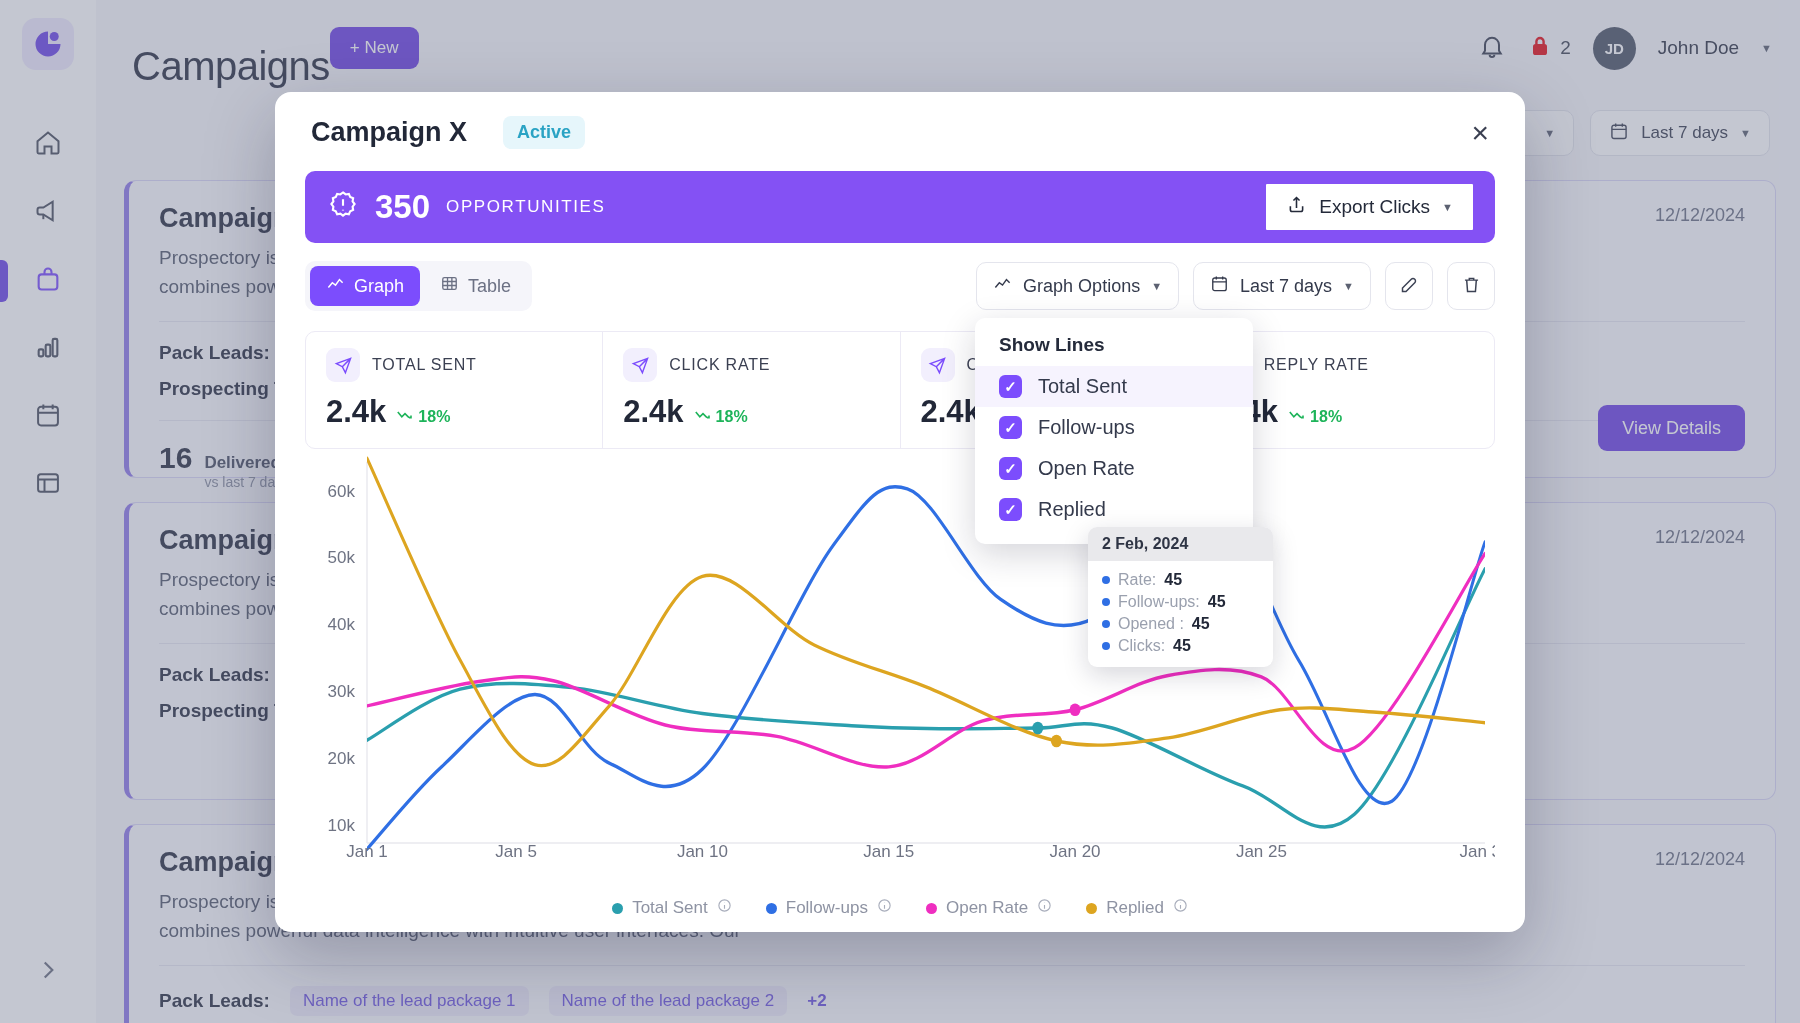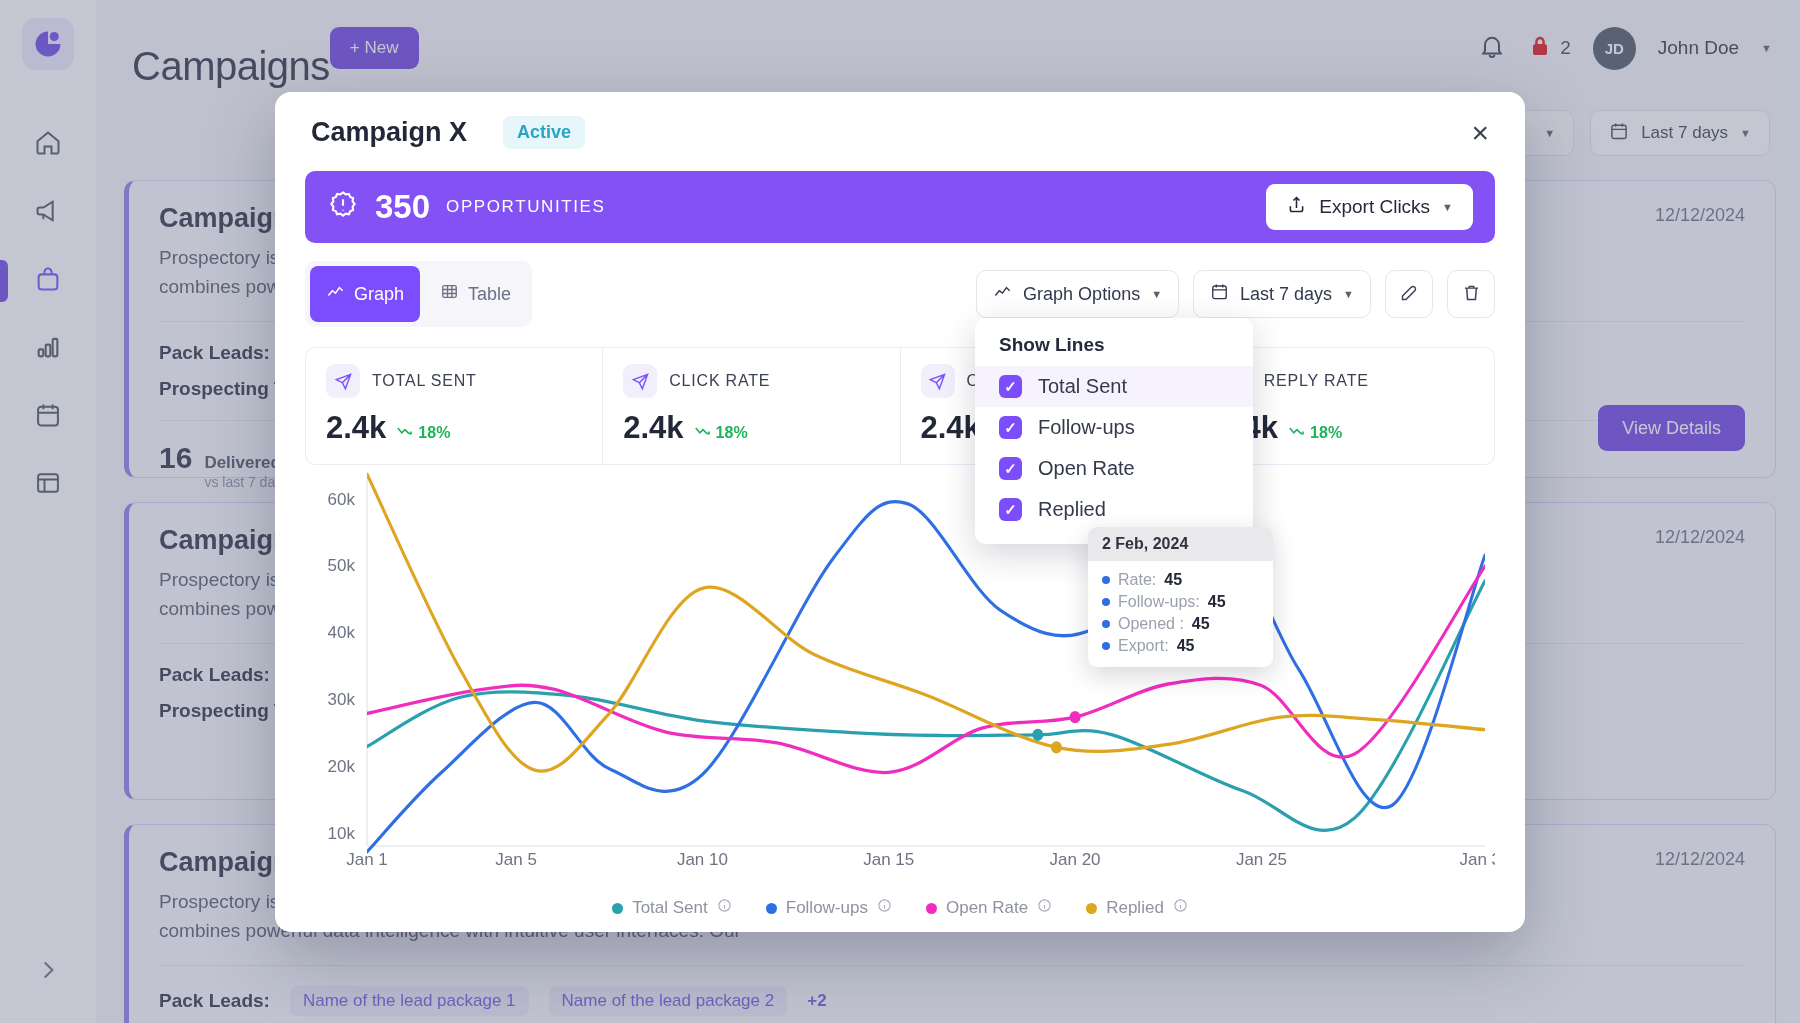--- a/index.html
+++ b/index.html
@@ -124,31 +124,31 @@
     font-size: 30px; color: #3a3f51; line-height: 1; font-family: inherit;
   }
 
   .opp-banner {
     margin: 12px 30px 0; background: #8451f4; border-radius: 10px;
     height: 72px; display: flex; align-items: center; padding: 0 22px; gap: 16px;
   }
   .opp-num { font-size: 33px; font-weight: 700; color: #fff; }
   .opp-label { font-size: 17px; color: #fff; letter-spacing: 1.6px; font-weight: 500; }
   .export-btn {
-    margin-left: auto; background: #fff; border: none; border-radius: 9px;
+    margin-left: auto; background: #fff; border: none; border-radius: 1px;
     height: 46px; padding: 0 20px; display: flex; align-items: center; gap: 12px;
     font-size: 19px; color: #242a3a; font-family: inherit;
   }
 
   .toolbar { display: flex; align-items: center; padding: 18px 30px 6px; gap: 14px; }
   .seg {
     background: #f5f5fa; border-radius: 10px; padding: 5px; display: flex; gap: 4px;
   }
   .seg-btn {
-    border: none; background: none; border-radius: 8px; height: 56px;
+    border: none; background: none; border-radius: 8px; height: 40px;
     padding: 0 16px; display: flex; align-items: center; gap: 9px;
     font-size: 18px; color: #6c7184; font-family: inherit; cursor: pointer;
   }
   .seg-btn.on { background: #7c4dfd; color: #fff; }
   .tb-btn {
     background: #fff; border: 1px solid #e4e5ed; border-radius: 10px;
     height: 48px; padding: 0 16px; display: flex; align-items: center; gap: 11px;
     font-size: 18px; color: #343a4c; font-family: inherit; cursor: pointer;
   }
   .tb-icon-btn {
@@ -660,17 +660,17 @@
         <span>Follow-ups:</span>
         <b>45</b>
       </div>
     <div class="tt-row">
         <span class="tt-dot"></span>
         <span>Opened :</span>
         <b>45</b>
       </div>
     <div class="tt-row">
         <span class="tt-dot"></span>
-        <span>Export:</span>
+        <span>Clicks:</span>
         <b>45</b>
       </div>
   </div>
 </div>
 
 </body></html>

